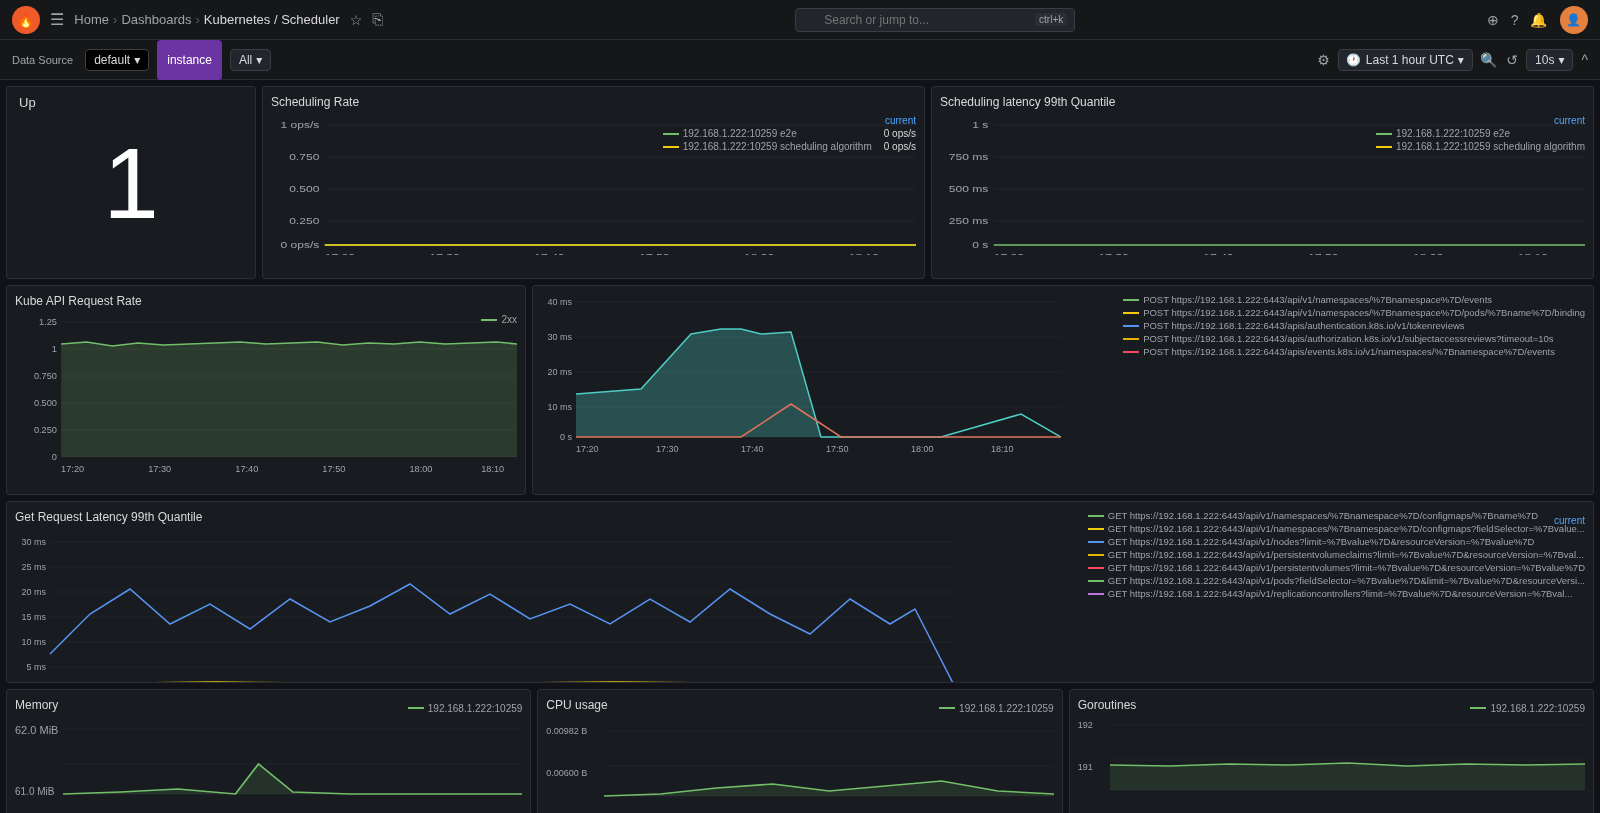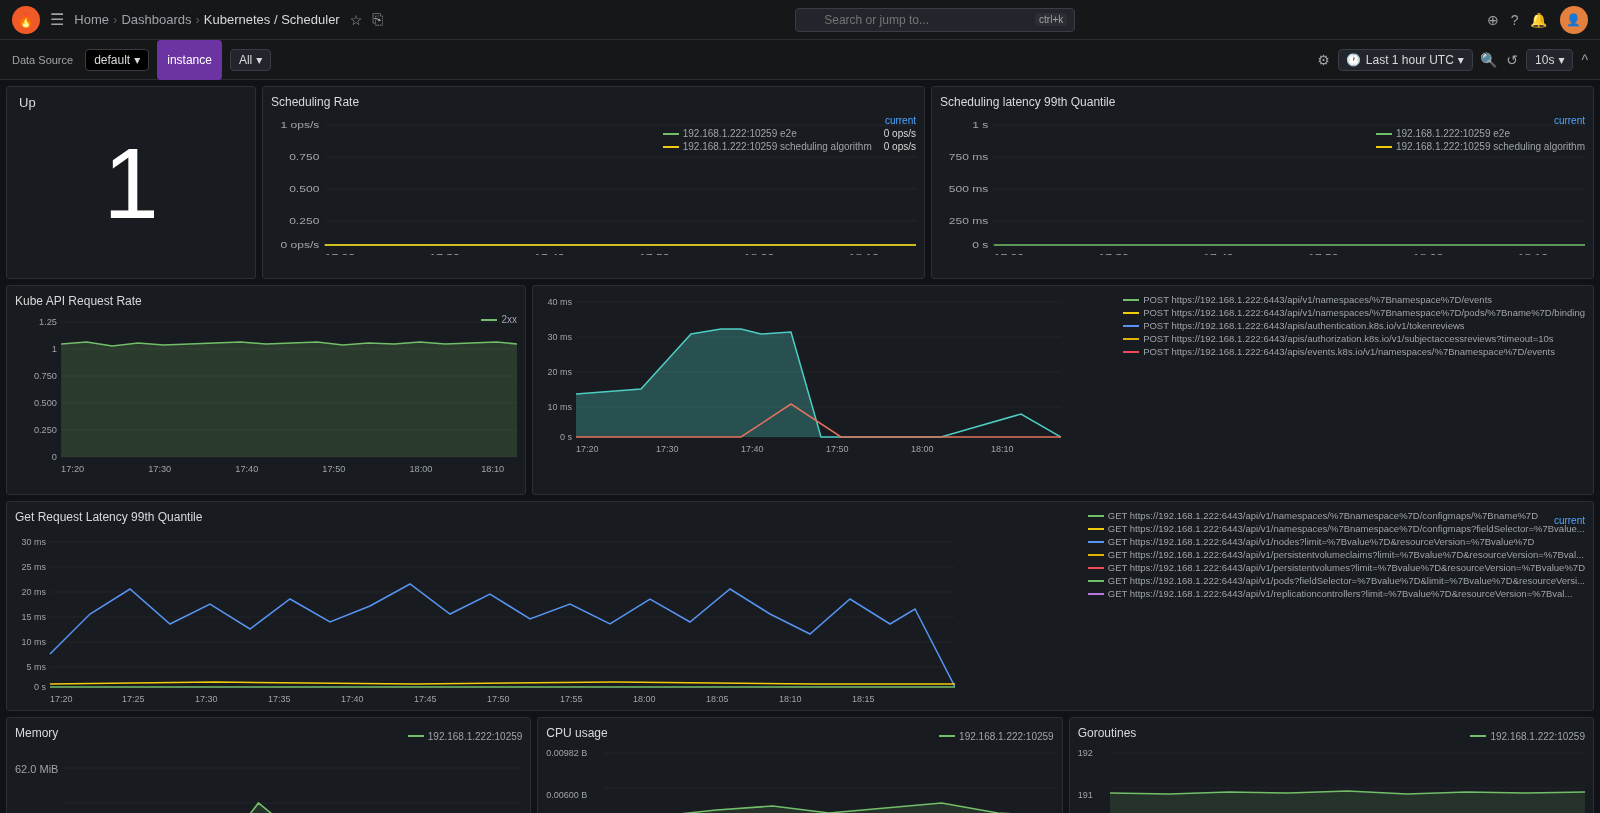--- a/index.html
+++ b/index.html
@@ -143,21 +143,21 @@
     .legend-item { display: flex; align-items: center; gap: 4px; font-size: 10px; color: #9fa3a9; }
     .legend-line { width: 16px; height: 2px; }
     .legend-val { margin-left: auto; padding-left: 8px; font-size: 10px; color: #d8d9da; }
 
     
     .row2 { display: flex; gap: 6px; height: 210px; }
     .panel-kube { flex: 0 0 520px; }
     .panel-post { flex: 1; }
 
     
-    .row3 { display: flex; gap: 6px; height: 210px; }
+    .row3 { display: flex; gap: 6px; height: 182px; }
     .panel-get { flex: 1; }
 
     
     .row4 { display: flex; gap: 6px; height: 130px; }
     .panel-mem { flex: 1; }
     .panel-cpu { flex: 1; }
     .panel-goroutines { flex: 1; }
 
     
     svg { display: block; }
@@ -520,21 +520,21 @@
             <span style="font-size:9.5px;">GET https://192.168.1.222:6443/api/v1/replicationcontrollers?limit=%7Bvalue%7D&amp;resourceVersion=%7Bval...</span>
           </div>
         </div>
       </div>
     </div>
   </div>
 
   <div class="row4">
 
     <div class="panel panel-mem">
-      <div style="display:flex;justify-content:space-between;align-items:center;margin-bottom:17px;">
+      <div style="display:flex;justify-content:space-between;align-items:center;margin-bottom:6px;">
         <div class="panel-title">Memory</div>
         <div class="legend-item">
           <div class="legend-line" style="background:#73bf69;"></div>
           <span style="font-size:10px;">192.168.1.222:10259</span>
         </div>
       </div>
       <div style="display:flex;align-items:flex-start;gap:4px;">
         <div style="display:flex;flex-direction:column;gap:2px;width:48px;">
           <span style="font-size:11px;color:#9fa3a9;">62.0 MiB</span>
           <span style="font-size:10px;color:#9fa3a9;margin-top:48px;">61.0 MiB</span>
@@ -543,21 +543,21 @@
           <line x1="0" y1="5" x2="400" y2="5" class="grid-line"></line>
           <line x1="0" y1="40" x2="400" y2="40" class="grid-line"></line>
           <line x1="0" y1="70" x2="400" y2="70" class="grid-line"></line>
           <polygon points="0,70 50,68 100,65 150,70 170,40 200,68 250,70 300,70 350,70 400,70 400,70 0,70" fill="#73bf69" opacity="0.15"></polygon>
           <polyline points="0,70 50,68 100,65 150,70 170,40 200,68 250,70 300,70 350,70 400,70" class="chart-line" stroke="#73bf69" stroke-width="1"></polyline>
         </svg>
       </div>
     </div>
 
     <div class="panel panel-cpu">
-      <div style="display:flex;justify-content:space-between;align-items:center;margin-bottom:2px;">
+      <div style="display:flex;justify-content:space-between;align-items:center;margin-bottom:8px;">
         <div class="panel-title">CPU usage</div>
         <div class="legend-item">
           <div class="legend-line" style="background:#73bf69;"></div>
           <span style="font-size:10px;">192.168.1.222:10259</span>
         </div>
       </div>
       <div style="display:flex;align-items:flex-start;gap:4px;">
         <div style="display:flex;flex-direction:column;gap:2px;width:60px;">
           <span style="font-size:9px;color:#9fa3a9;">0.00982 B</span>
           <span style="font-size:9px;color:#9fa3a9;margin-top:30px;">0.00600 B</span>

